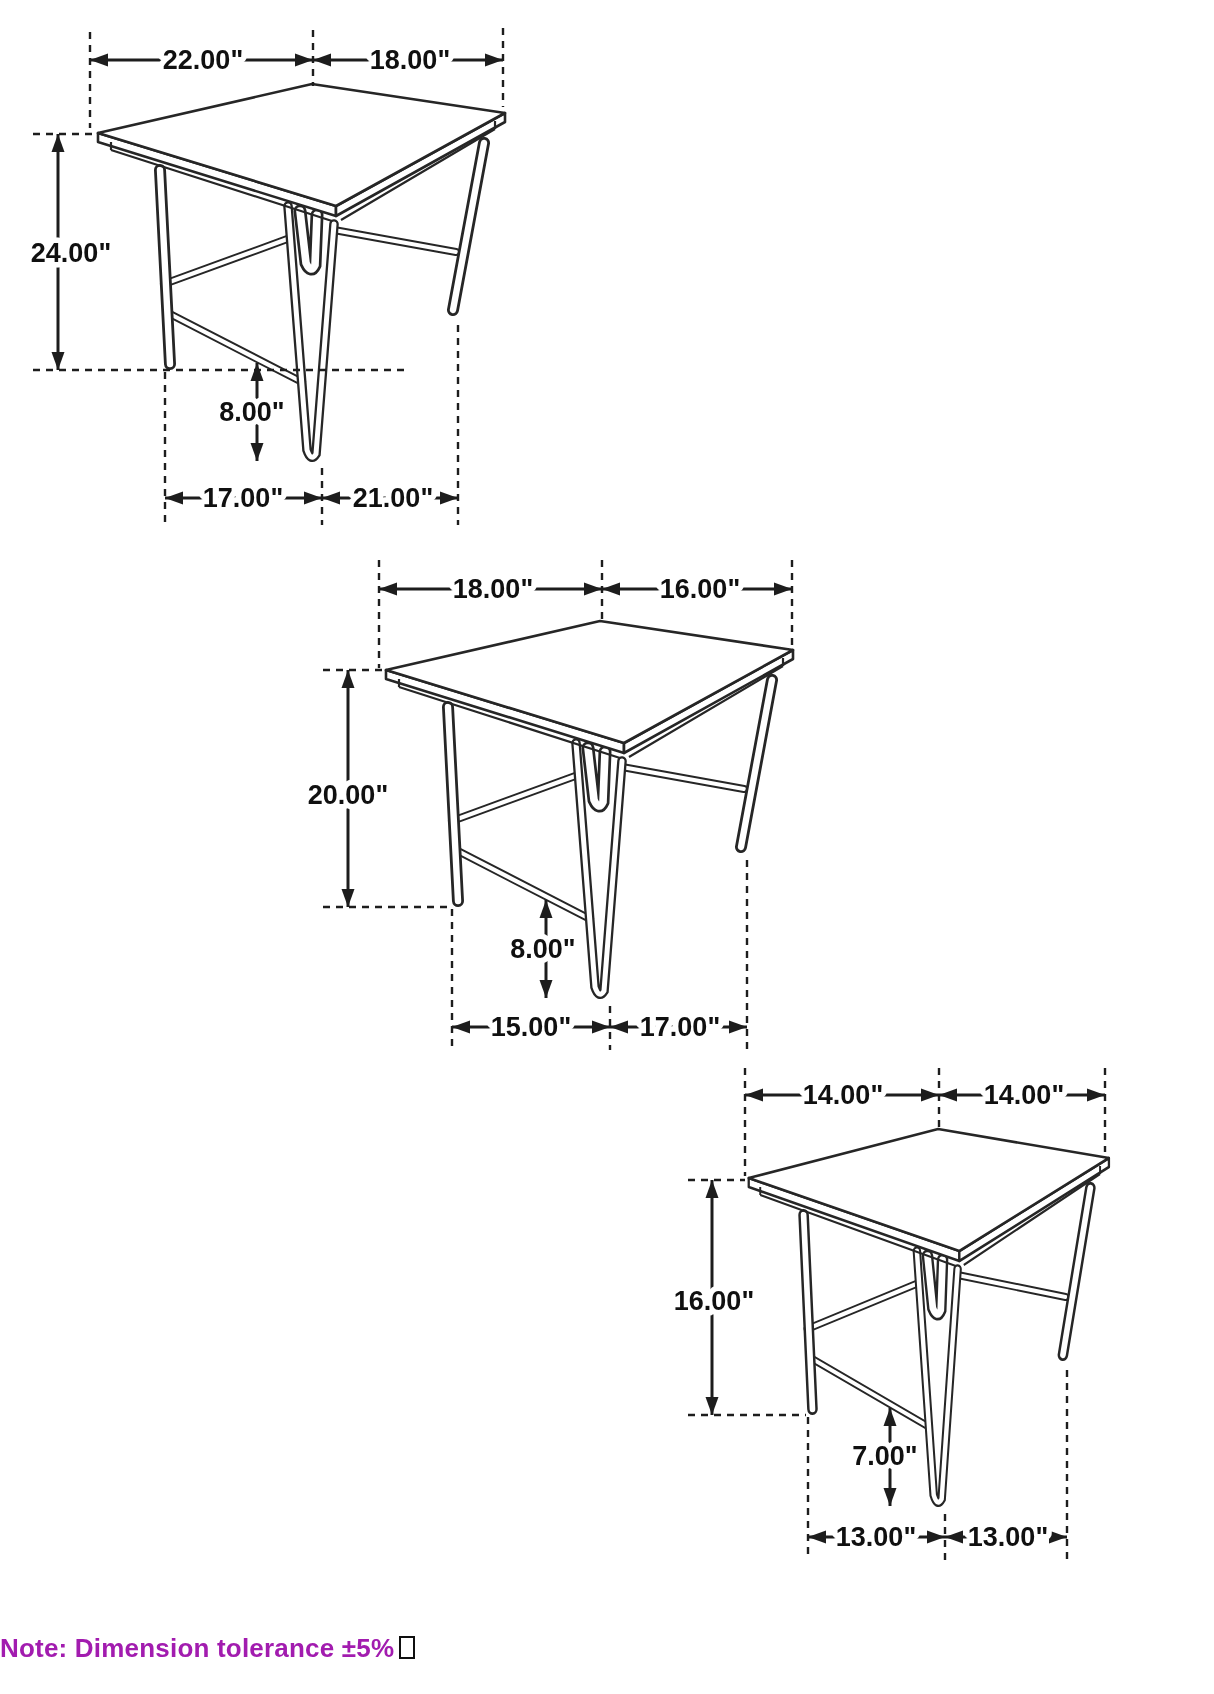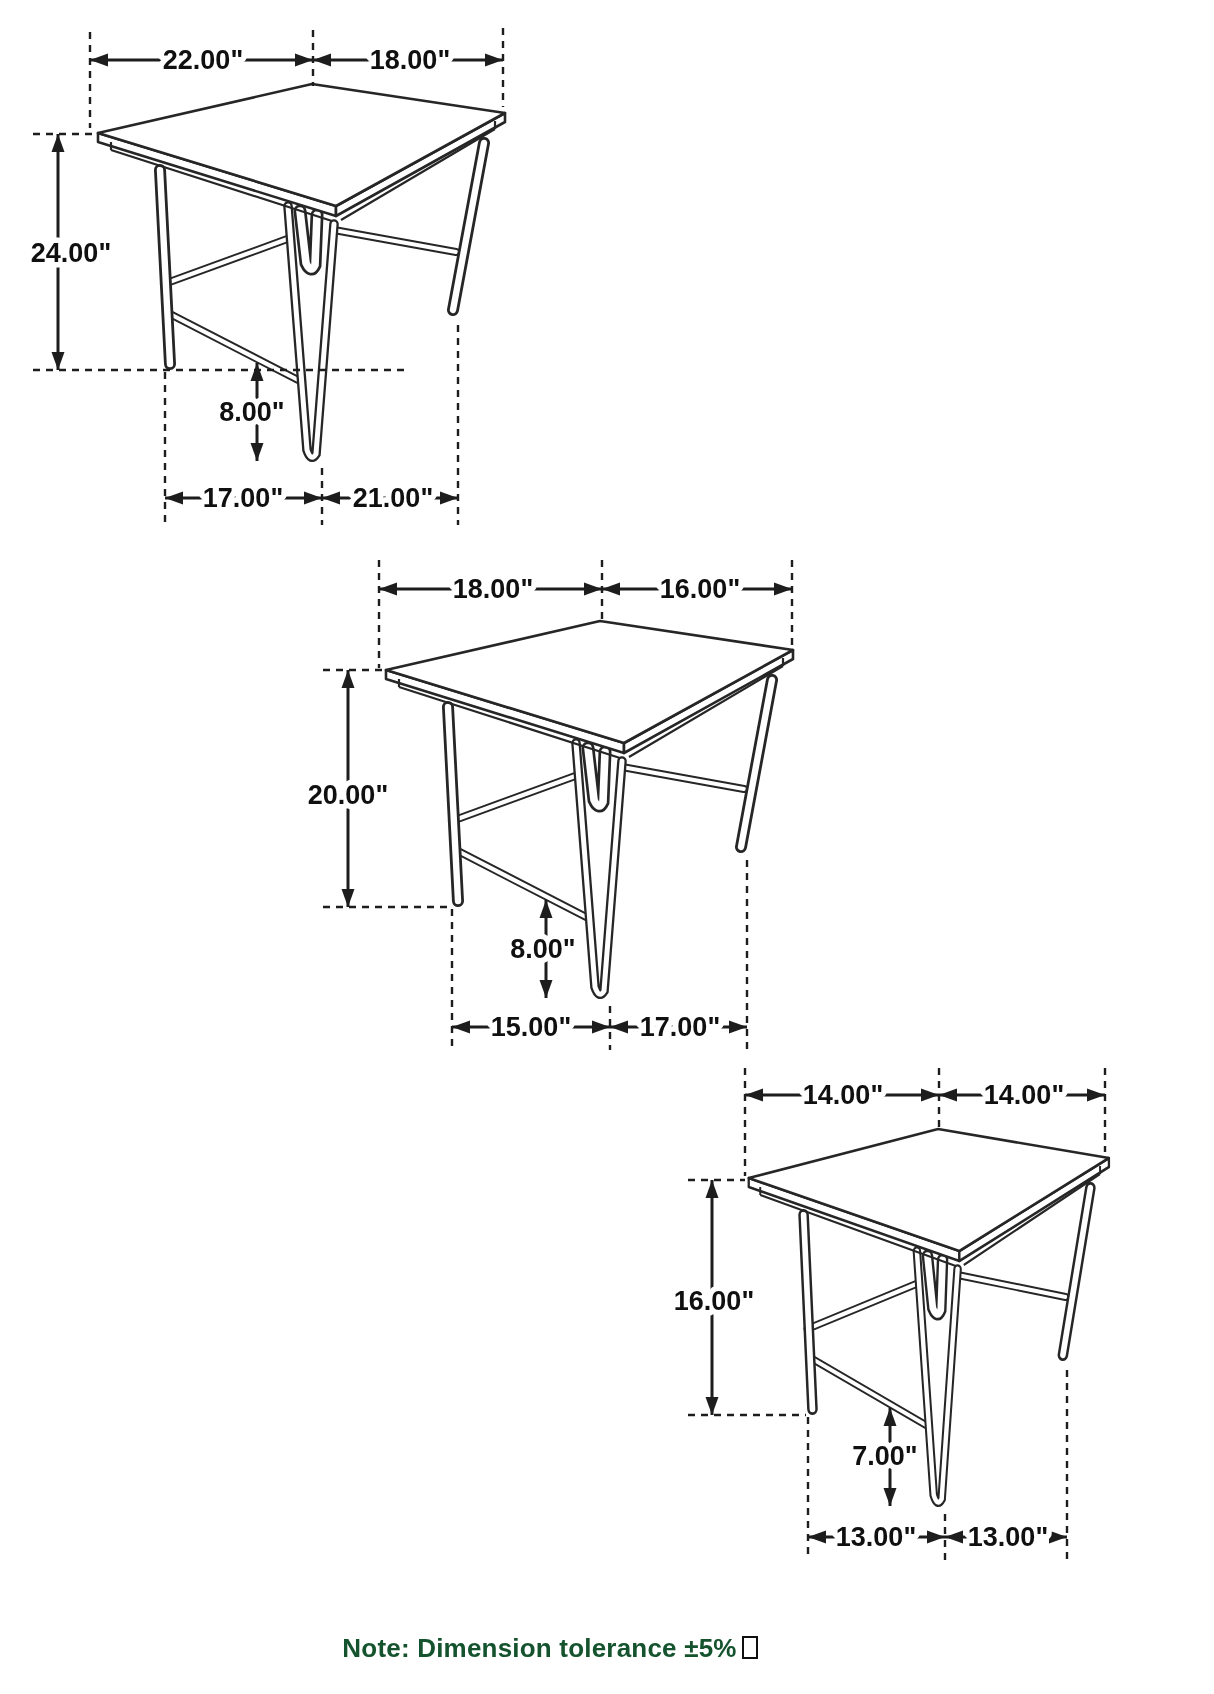--- a/index.html
+++ b/index.html
@@ -15,22 +15,22 @@
   .lbl{font-family:"Liberation Sans",sans-serif;font-weight:bold;font-size:27px;
        fill:#101010;stroke:#ffffff;stroke-width:11px;paint-order:stroke;
        stroke-linejoin:round;text-anchor:middle;}
 
   
   .face{fill:#ffffff;stroke:#262626;stroke-width:2.6;stroke-linejoin:round;}
   .ln{fill:none;stroke:#262626;stroke-width:2.2;stroke-linejoin:round;}
   .tubeO{stroke:#262626;fill:none;stroke-linecap:round;}
   .tubeI{stroke:#ffffff;fill:none;stroke-linecap:round;}
 
-  .note{position:absolute;left:0;top:1633px;width:1100px;text-align:center;
-        font-weight:bold;font-size:26px;color:#14532d;letter-spacing:0.2px;}
+  .note{position:absolute;left:0;top:1633px;width:1100px;text-align:left;
+        font-weight:bold;font-size:26px;color:#a21caf;letter-spacing:0.2px;}
   .tofu{display:inline-block;width:12px;height:19px;border:2px solid #0f0f0f;
         margin-left:5px;vertical-align:-2px;}
 </style>
 </head>
 <body>
 
 <div class="stage">
 <svg width="1214" height="1694" viewBox="0 0 1214 1694">
   <defs>
     <marker id="ah" markerUnits="userSpaceOnUse" markerWidth="20" markerHeight="16" refX="19" refY="8" orient="auto-start-reverse">

